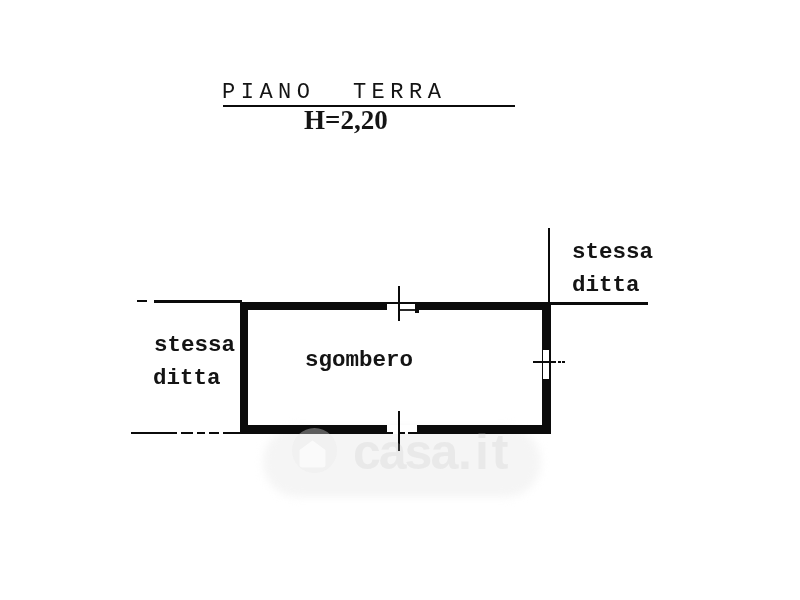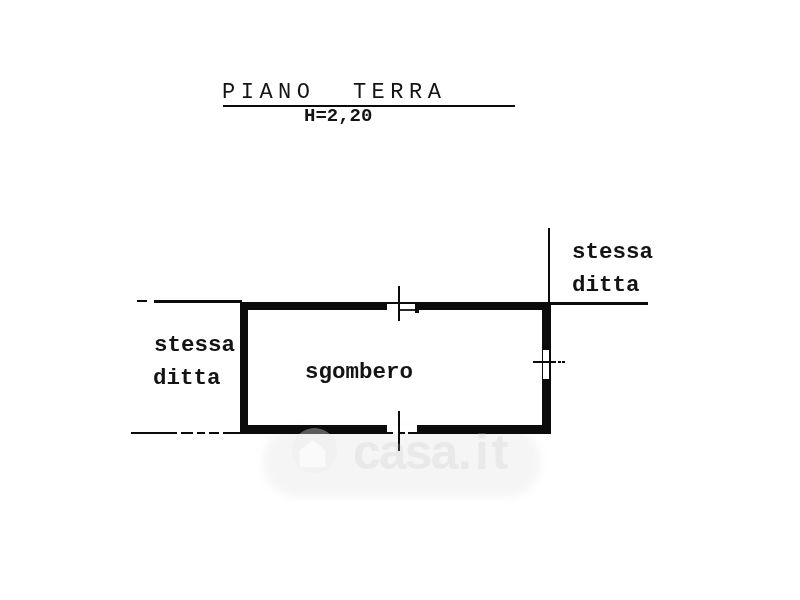--- a/index.html
+++ b/index.html
@@ -7,21 +7,21 @@
        font-family:"Liberation Mono",monospace;}
   .abs{position:absolute;}
   .blk{position:absolute;background:#0b0b0b;}
   .txt{position:absolute;color:#141414;white-space:pre;line-height:1;font-weight:bold;}
 </style>
 </head>
 <body>
 
 <div class="txt" id="title" style="left:222px;top:82px;font-size:22px;letter-spacing:5.5px;font-weight:normal;">PIANO  TERRA</div>
 <div class="blk" style="left:223px;top:104.5px;width:292px;height:2.5px;"></div>
-<div class="txt" id="h220" style="left:304px;top:106.5px;font-size:19px;">H=2,20</div>
+<div class="txt" id="h220" style="left:304px;top:106.5px;font-size:27px;font-family:Liberation Serif, serif;">H=2,20</div>
 
 <div class="abs" style="left:263px;top:427px;width:278px;height:70px;background:#f5f5f5;border-radius:35px;filter:blur(4px);"></div>
 
 <div class="blk" style="left:137px;top:300px;width:10px;height:2px;"></div>
 <div class="blk" style="left:154px;top:300px;width:88px;height:2.5px;"></div>
 
 <div class="blk" style="left:131px;top:432px;width:46px;height:2px;"></div>
 <div class="blk" style="left:181px;top:432px;width:12px;height:2px;"></div>
 <div class="blk" style="left:197px;top:432px;width:8px;height:2px;"></div>
 <div class="blk" style="left:209px;top:432px;width:10px;height:2px;"></div>
@@ -47,21 +47,21 @@
 
 <div class="abs" style="left:543.4px;top:350.4px;width:5.8px;height:28.3px;background:#fff;"></div>
 <div class="blk" style="left:532.5px;top:361px;width:23px;height:2.3px;"></div>
 <div class="blk" style="left:558px;top:361px;width:2.5px;height:2.3px;"></div>
 <div class="blk" style="left:562px;top:361px;width:2.8px;height:2.3px;"></div>
 
 <div class="txt" id="st_r1" style="left:572px;top:241px;font-size:22.5px;">stessa</div>
 <div class="txt" id="st_r2" style="left:572px;top:273.5px;font-size:22.5px;">ditta</div>
 <div class="txt" id="st_l1" style="left:154px;top:333.5px;font-size:22.5px;">stessa</div>
 <div class="txt" id="st_l2" style="left:153px;top:366.5px;font-size:22.5px;">ditta</div>
-<div class="txt" id="sgomb" style="left:305px;top:361px;font-size:22.5px;">sgombero</div>
+<div class="txt" id="sgomb" style="left:305px;top:349px;font-size:22.5px;">sgombero</div>
 
 <div class="abs" id="wm" style="left:0;top:0;width:660px;height:600px;">
   <svg width="800" height="600">
     <circle cx="314.5" cy="450.5" r="22.5" fill="rgba(232,232,232,0.37)"></circle>
     <path d="M 312.5 440.5 L 325.5 450 L 325.5 464.5 Q 325.5 467.5 322.5 467.5 L 302.5 467.5 Q 299.5 467.5 299.5 464.5 L 299.5 450 Z" fill="rgba(255,255,255,0.65)"></path>
     <text y="469" font-family="Liberation Sans" font-weight="bold" font-size="50" letter-spacing="-2" fill="rgba(195,195,195,0.23)"><tspan x="353">casa</tspan><tspan x="458" letter-spacing="3">.it</tspan></text>
   </svg>
 </div>
 
 </body></html>

